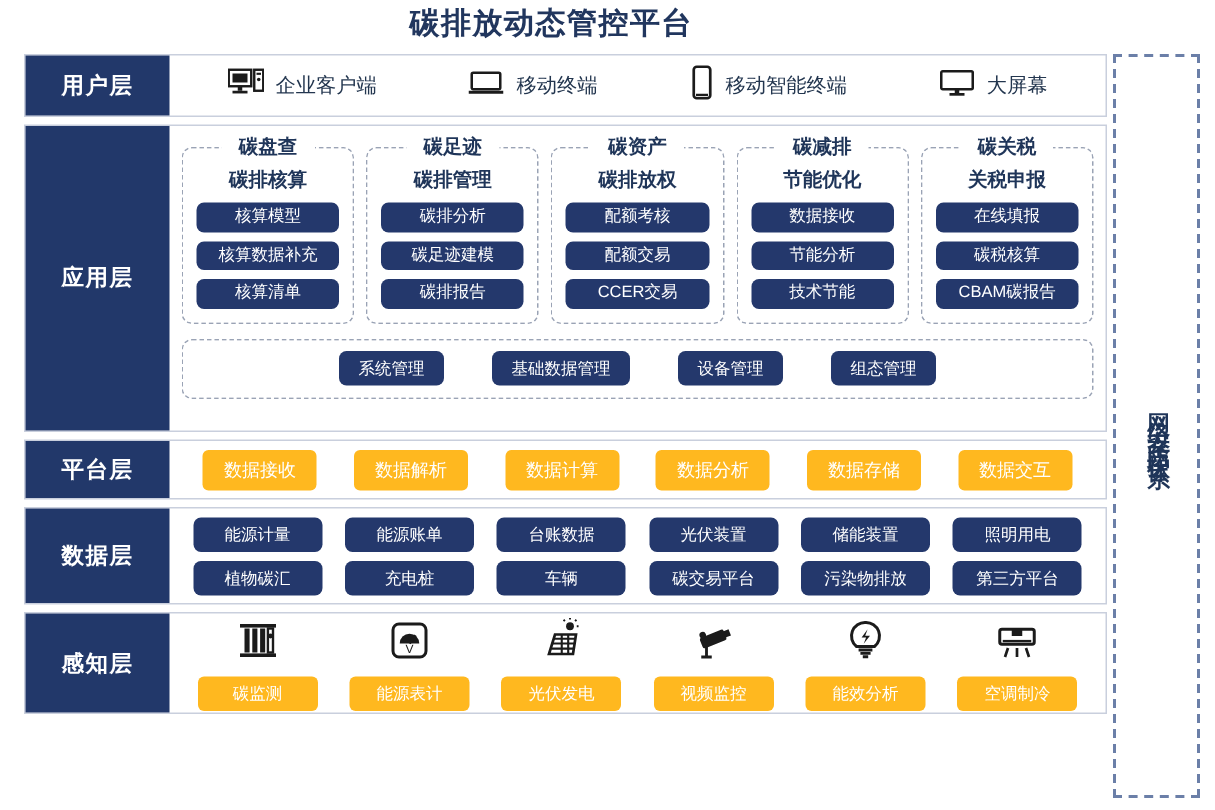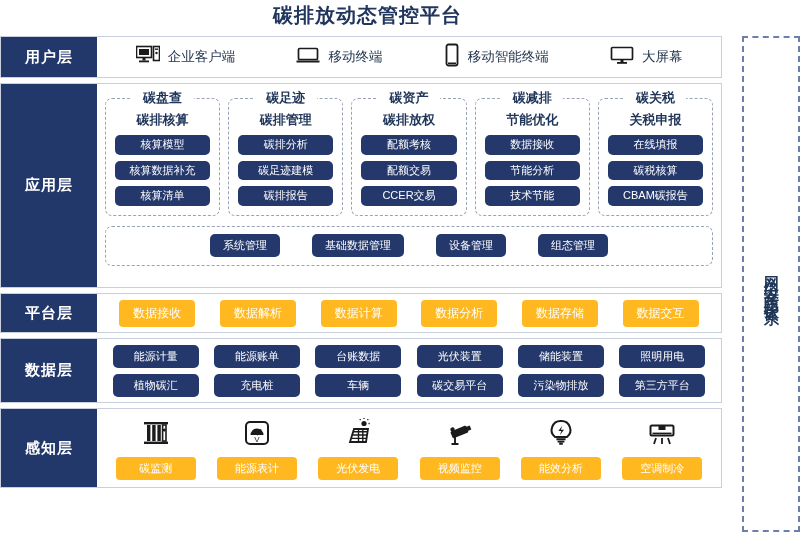--- a/index.html
+++ b/index.html
@@ -15,21 +15,21 @@
   
   .title{
     position:absolute;left:0;top:2px;width:735px;
     text-align:center;
     font-size:20px;font-weight:bold;letter-spacing:1px;
     color:#21365e;
   }
 
   
   .stack{
-    position:absolute;left:0;top:36px;width:722px;
+    position:absolute;left:16px;top:36px;width:722px;
   }
   .layer{
     display:flex;
     border:1px solid #c9cfdd;
     background:#ffffff;
     margin-bottom:5px;
     box-sizing:border-box;
   }
   .layer-label{
     flex:0 0 96px;
@@ -119,21 +119,21 @@
   .data-layer{height:65px;}
   .data-body{flex-direction:column;justify-content:center;padding:0 8px;}
   .data-row{display:flex;justify-content:space-around;width:100%;margin:3px 0;}
   .dpill{
     background:#24386c;color:#fff;border-radius:5px;
     font-size:11px;padding:4px 0;white-space:nowrap;
     width:86px;text-align:center;
   }
 
   
-  .sense-layer{height:80px;}
+  .sense-layer{height:68px;}
   .sense-body{justify-content:space-around;padding:0 8px;align-items:center;}
   .sense-item{display:flex;flex-direction:column;align-items:center;gap:9px;}
   .sense-ico{height:32px;display:flex;align-items:flex-end;justify-content:center;}
   .sense-pill{
     background:#FFB81F;color:#ffffff;border-radius:4px;
     font-size:11px;padding:4px 0;width:80px;text-align:center;white-space:nowrap;
   }
 
   
   .security{

